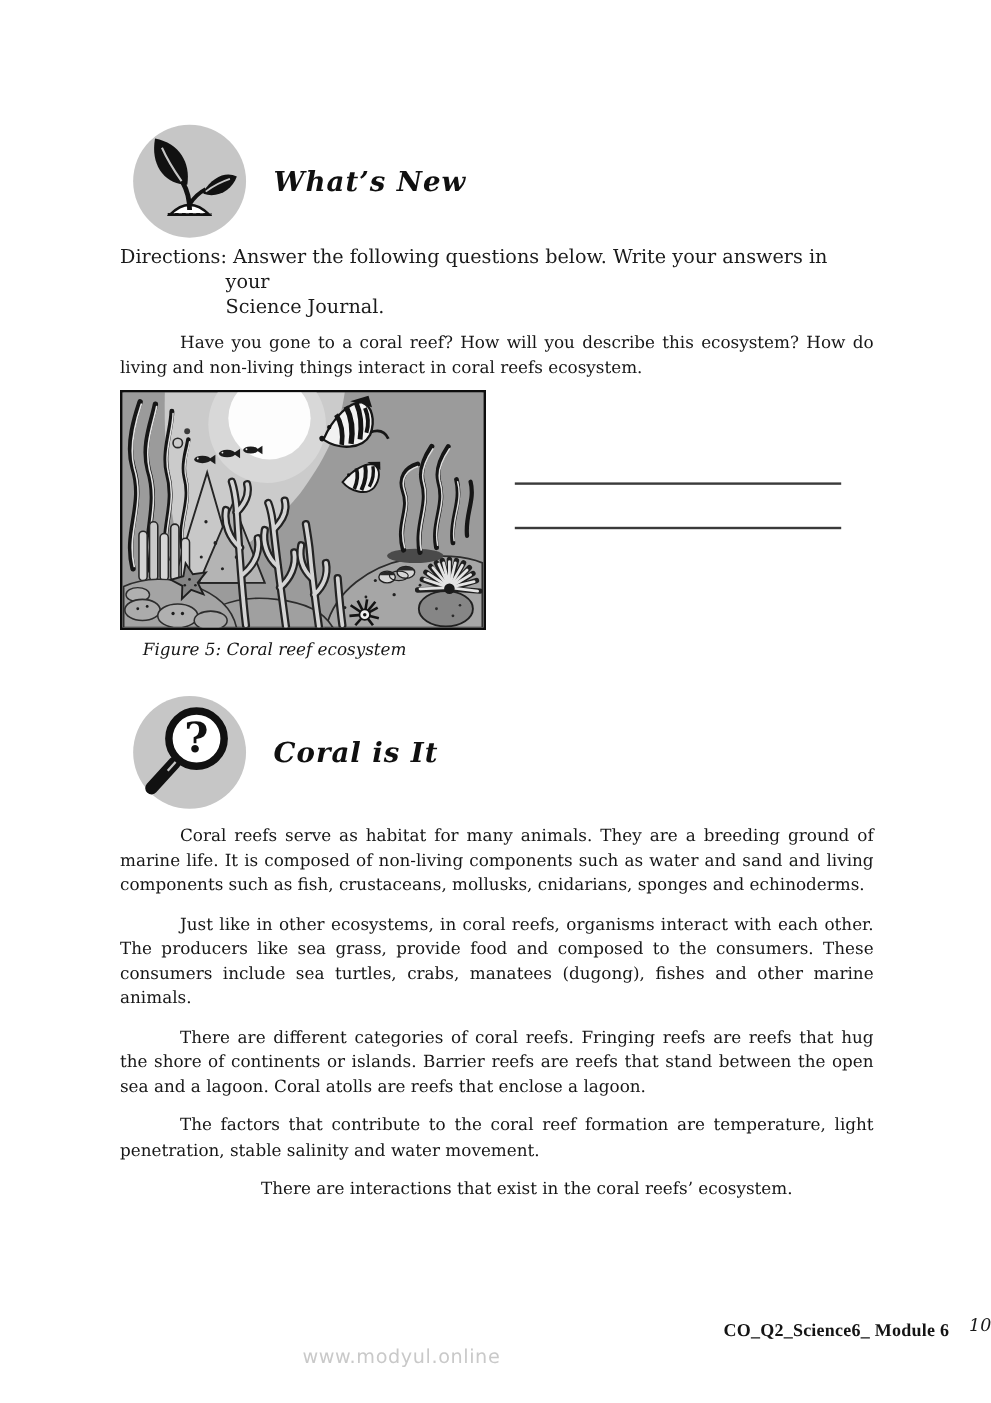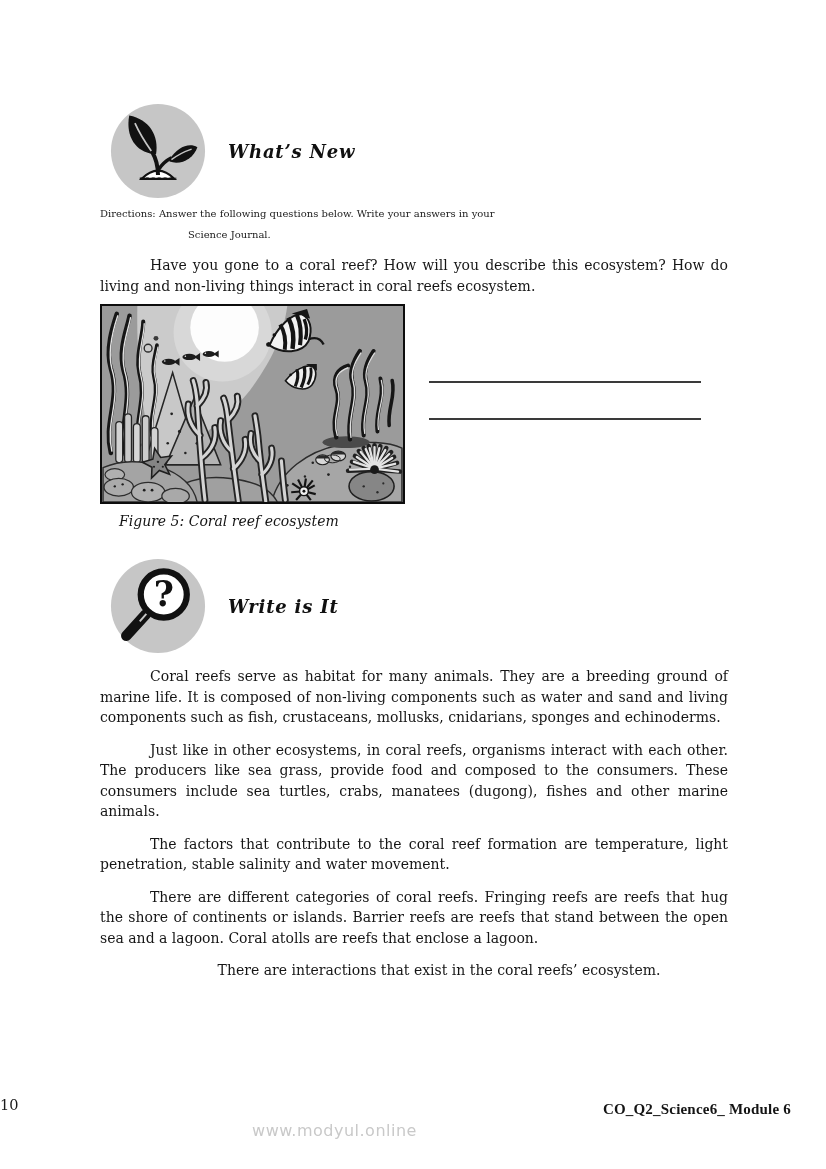--- a/index.html
+++ b/index.html
@@ -13,26 +13,26 @@
     overflow:hidden;
   }
   .content { position:absolute; left:100px; top:0; width:628px; }
 
   
   .section-header { display:flex; align-items:center; gap:22px; padding-left:10px; }
   .section-header.first { margin-top:103px; }
   .section-header.second { margin-top:29px; }
   .icon-circle { width:96px; height:96px; flex:0 0 96px; }
   .section-title {
-    font-size:18px; font-weight:bold; font-style:italic;
+    font-size:23px; font-weight:bold; font-style:italic;
     letter-spacing:0.8px; color:#101010;
   }
 
   
-  .directions { margin-top:4px; font-size:10px; line-height:21px;
+  .directions { margin-top:4px; font-size:16px; line-height:21px;
     padding-left:88px; text-indent:-88px; }
   .para {
     font-size:14px; line-height:20.5px; text-align:justify;
     text-indent:50px; color:#161616;
   }
   .intro { margin-top:10px; }
   .body-para { margin-top:0; margin-bottom:12px; }
   .body-block { margin-top:12px; }
   .last-para { text-align:center; }
 
@@ -41,22 +41,23 @@
   .reef-figure { border:2px solid #0d0d0d; display:block; background:#9b9b9b; }
   .answers { margin-left:24px; padding-top:77px; }
   .answer-line { width:272px; border-top:2px solid #3a3a3a; height:0; }
   .answer-line + .answer-line { margin-top:35px; }
   .caption { margin-top:9px; margin-left:19px; font-style:italic;
     font-size:14px; color:#151515; }
 
   
   .page-number {
     position:absolute; left:0; top:1097px; width:826px;
-    text-align:left; font-size:14.5px; color:#1a1a1a;
+    text-align:right; font-size:14.5px; color:#1a1a1a;
     font-family:"DejaVu Serif", serif;
+    font-style:italic;
   }
   .module-code {
     position:absolute; right:35px; top:1101px;
     font-family:Liberation Serif, serif;
     font-weight:bold; font-size:15px; color:#141414; letter-spacing:0.2px;
   }
   .watermark {
     position:absolute; left:0; top:1121px; width:669px; text-align:center;
     font-family:"DejaVu Sans", "Liberation Sans", sans-serif;
     font-size:16px; color:#c9c9c9; letter-spacing:0.5px;
@@ -311,28 +312,28 @@
     <div class="caption">Figure 5: Coral reef ecosystem</div>
 
     <div class="section-header second">
       <svg class="icon-circle" viewBox="0 0 100 100">
         <circle cx="50" cy="50" r="49" fill="#c6c6c6"></circle>
         <line x1="37" y1="59" x2="17" y2="81" stroke="#111111" stroke-width="11" stroke-linecap="round"></line>
         <line x1="39" y1="57" x2="31" y2="66" stroke="#c6c6c6" stroke-width="2"></line>
         <circle cx="56" cy="38" r="24" fill="#ffffff" stroke="#111111" stroke-width="6.5"></circle>
         <text x="56" y="50" font-size="36" font-weight="bold" text-anchor="middle" font-family="DejaVu Serif, serif" fill="#111111">?</text>
       </svg>
-      <div class="section-title">Write is It</div>
+      <div class="section-title">Coral is It</div>
     </div>
 
     <div class="body-block">
       <p class="para body-para">Coral reefs serve as habitat for many animals. They are a breeding ground of marine life. It is composed of non-living components such as water and sand and living components such as fish, crustaceans, mollusks, cnidarians, sponges and echinoderms.</p>
       <p class="para body-para">Just like in other ecosystems, in coral reefs, organisms interact with each other. The producers like sea grass, provide food and composed to the consumers. These consumers include sea turtles, crabs, manatees (dugong), fishes and other marine animals.</p>
+      <p class="para body-para">There are different categories of coral reefs. Fringing reefs are reefs that hug the shore of continents or islands. Barrier reefs are reefs that stand between the open sea and a lagoon. Coral atolls are reefs that enclose a lagoon.</p>
       <p class="para body-para">The factors that contribute to the coral reef formation are temperature, light penetration, stable salinity and water movement.</p>
-      <p class="para body-para">There are different categories of coral reefs. Fringing reefs are reefs that hug the shore of continents or islands. Barrier reefs are reefs that stand between the open sea and a lagoon. Coral atolls are reefs that enclose a lagoon.</p>
       <p class="para body-para last-para">There are interactions that exist in the coral reefs’ ecosystem.</p>
     </div>
   </div>
 
   <div class="page-number">10</div>
   <div class="module-code">CO_Q2_Science6_ Module 6</div>
   <div class="watermark">www.modyul.online</div>
 </div>
 
 </body></html>

